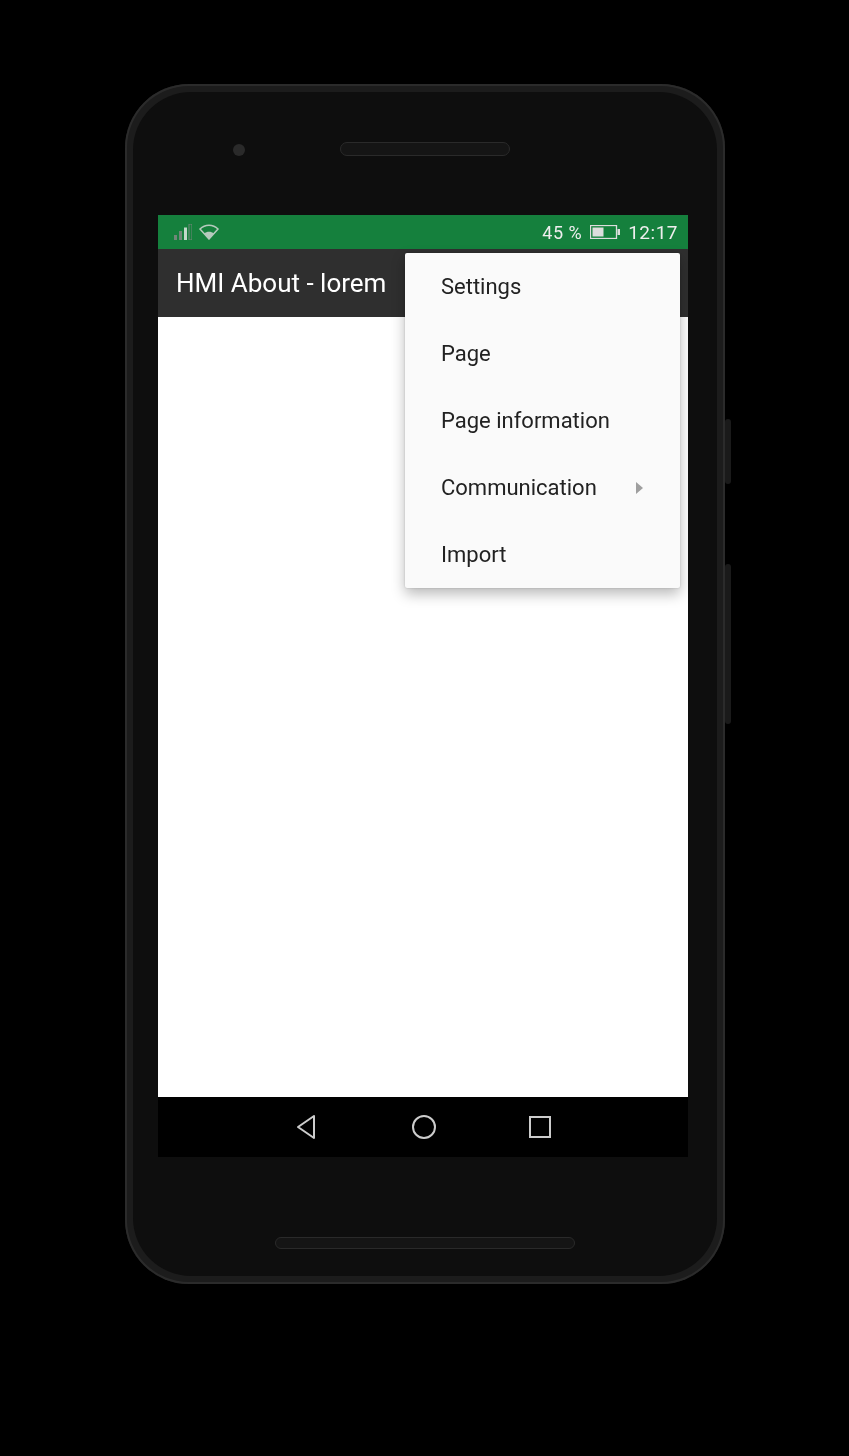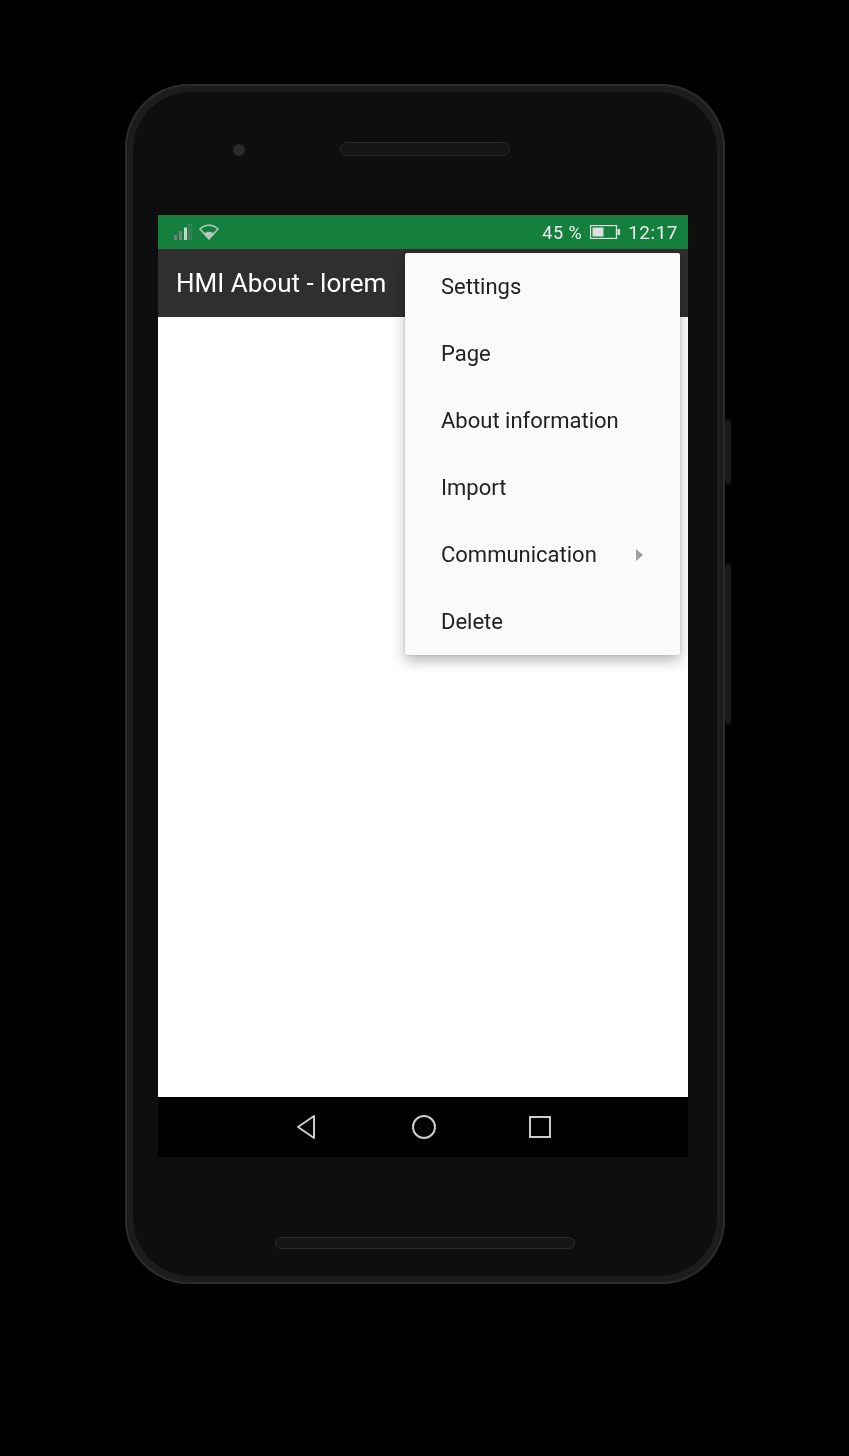--- a/index.html
+++ b/index.html
@@ -226,35 +226,32 @@
   <div class="content-area"></div>
 
   <div class="overflow-menu">
     <div class="menu-item">
       <span>Settings</span>
     </div>
     <div class="menu-item">
       <span>Page</span>
     </div>
     <div class="menu-item">
-      <span>About information</span>
-    </div>
-    <div class="menu-item">
-      <span>Import</span>
+      <span>Page information</span>
     </div>
     <div class="menu-item">
       <span>Communication</span>
       <span class="arrow">
         <svg width="10" height="12" viewBox="0 0 10 12">
             <path d="M2 0 L9 6 L2 12 Z" fill="#555"></path>
           </svg>
       </span>
     </div>
     <div class="menu-item">
-      <span>Delete</span>
+      <span>Import</span>
     </div>
   </div>
 
   <div class="nav-bar">
     <span class="nav-btn">
       <svg width="26" height="26" viewBox="0 0 26 26">
           <path d="M20 2 L4 13 L20 24 Z" fill="none" stroke="#ccc" stroke-width="2" stroke-linejoin="round"></path>
         </svg>
     </span>
     <span class="nav-btn">

